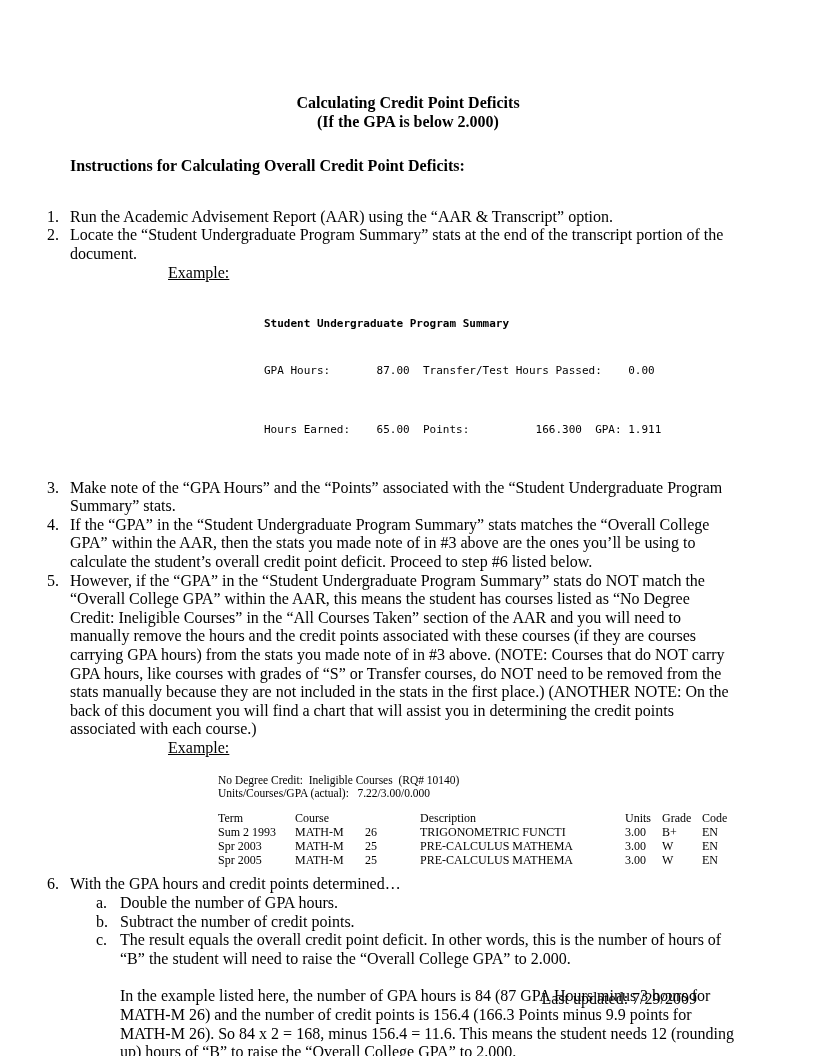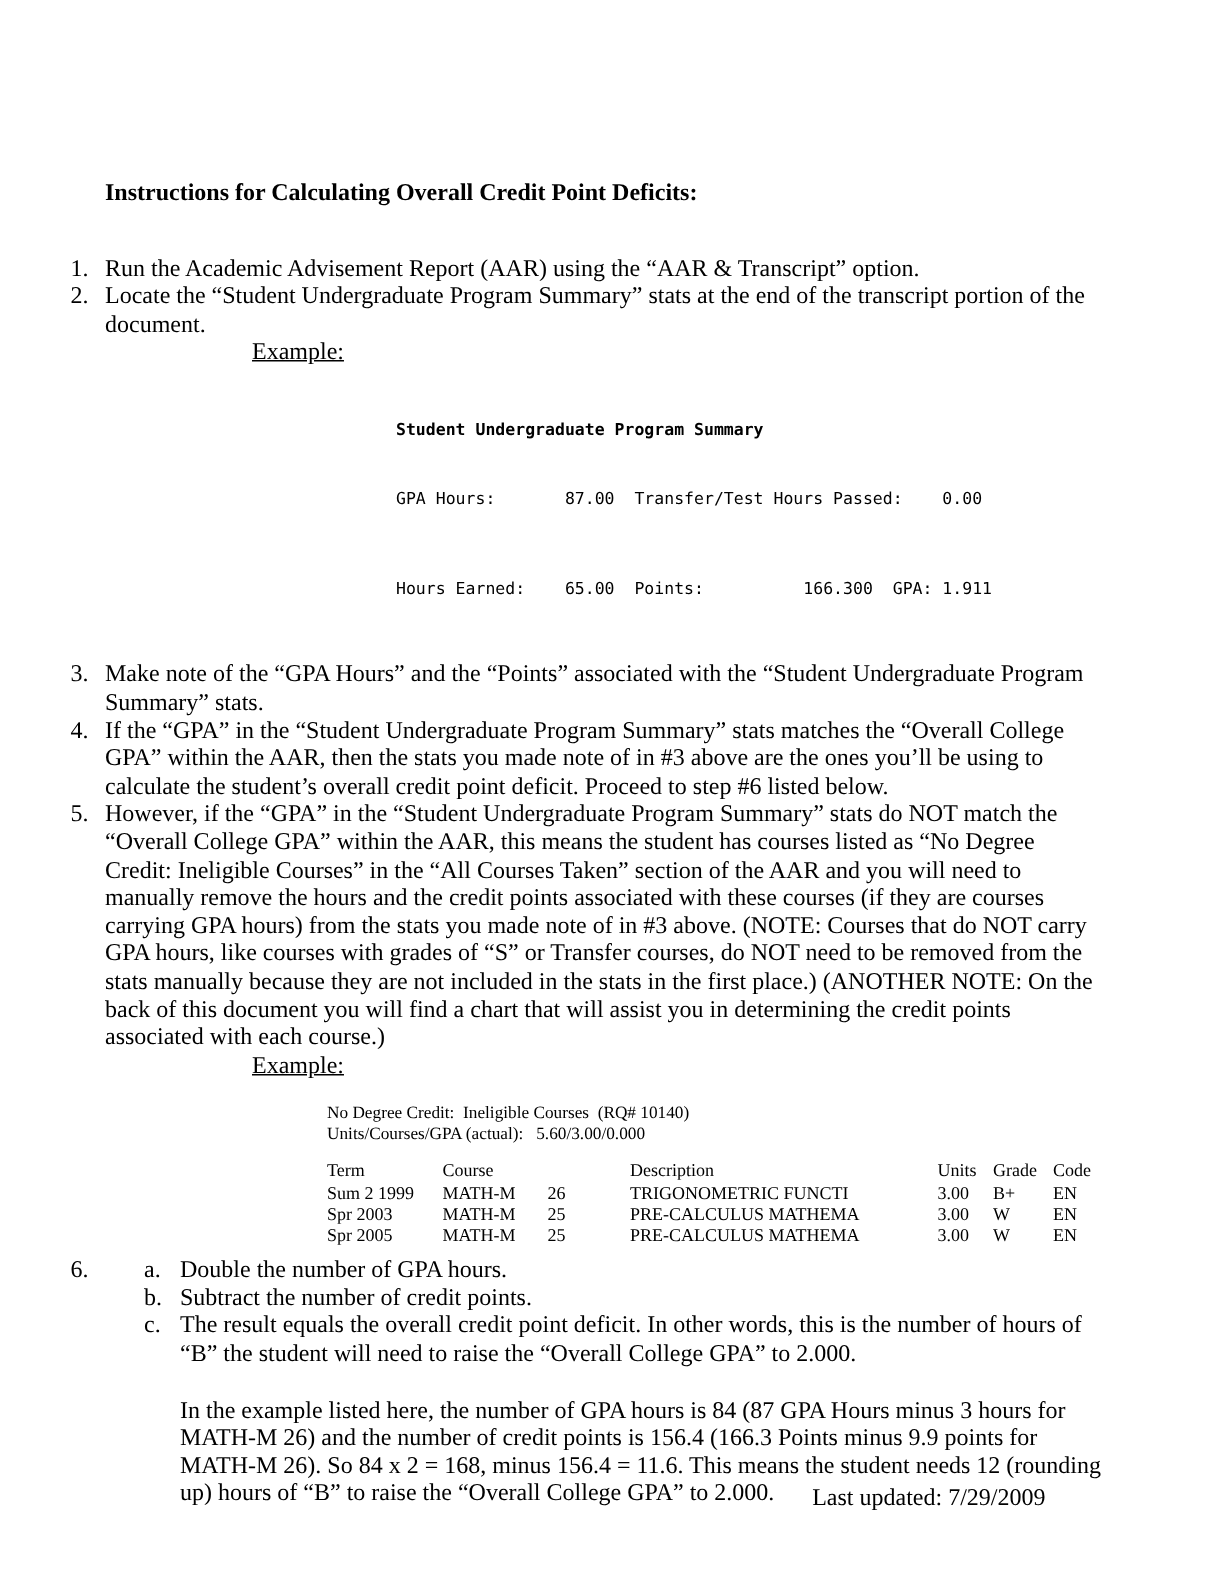--- a/index.html
+++ b/index.html
@@ -37,20 +37,24 @@
   .sub .sub-body{flex:1;min-width:0;}
   .closing{margin:19px 0 4px 50px;}
   .footer{position:absolute;top:990px;right:119px;}
   b{font-weight:normal;}
 </style>
 </head>
 <body>
 
 <div class="page">
 
+  <div class="title">
+    <div>Calculating Credit Point Deficits</div>
+    <div>(If the GPA is below 2.000)</div>
+  </div>
 
   <div class="heading">Instructions for Calculating Overall Credit Point Deficits:</div>
 
   <div class="steps">
 
     <div class="step">
       <span class="num">1.</span>
       <div class="body">Run the Academic Advisement Report (AAR) using the “AAR &amp; Transcript” option.</div>
     </div>
 
@@ -77,31 +81,31 @@
       <div class="body">If the “GPA” in the “Student Undergraduate Program Summary” stats matches the “Overall College GPA” within the AAR, then the stats you made note of in #3 above are the ones you’ll be using to calculate the student’s overall credit point deficit.  Proceed to step #6 listed below.</div>
     </div>
 
     <div class="step">
       <span class="num">5.</span>
       <div class="body">
         <div><span>However, if the “GPA” in the “Student Undergraduate Program Summary” stats do NOT match the “Overall College GPA” within the AAR, this means the student </span><b>has</b><span> courses listed as “No Degree Credit:  Ineligible Courses” in the “All Courses Taken” section of the AAR and you will need to manually remove the hours and the credit points associated with these courses (if they are courses carrying GPA hours) from the stats you made note of in #3 above.  (NOTE:  Courses that do NOT carry GPA hours, like courses with grades of “S” or Transfer courses, do NOT need to be removed from the stats manually because they are not included in the stats in the first place.)  (ANOTHER NOTE:  On the back of this document you will find a chart that will assist you in determining the credit points associated with each course.)</span></div>
         <div class="example-label">Example:</div>
         <div class="aar">
           <div class="aar-head">No Degree Credit:  Ineligible Courses  (RQ# 10140)</div>
-          <div class="aar-head">Units/Courses/GPA (actual):   5.60/3.00/0.000</div>
+          <div class="aar-head">Units/Courses/GPA (actual):   7.22/3.00/0.000</div>
           <div class="aar-table">
             <span>Term</span>
             <span>Course</span>
             <span></span>
             <span>Description</span>
             <span>Units</span>
             <span>Grade</span>
             <span>Code</span>
 
-            <span>Sum 2 1999</span>
+            <span>Sum 2 1993</span>
             <span>MATH-M</span>
             <span>26</span>
             <span>TRIGONOMETRIC FUNCTI</span>
             <span>3.00</span>
             <span>B+</span>
             <span>EN</span>
 
             <span>Spr 2003</span>
             <span>MATH-M</span>
             <span>25</span>
@@ -118,20 +122,21 @@
             <span>W</span>
             <span>EN</span>
           </div>
         </div>
       </div>
     </div>
 
     <div class="step">
       <span class="num">6.</span>
       <div class="body">
+        <div>With the GPA hours and credit points determined…</div>
         <div class="sub">
           <span class="letter">a.</span>
           <div class="sub-body">Double the number of GPA hours.</div>
         </div>
         <div class="sub">
           <span class="letter">b.</span>
           <div class="sub-body">Subtract the number of credit points.</div>
         </div>
         <div class="sub">
           <span class="letter">c.</span>

